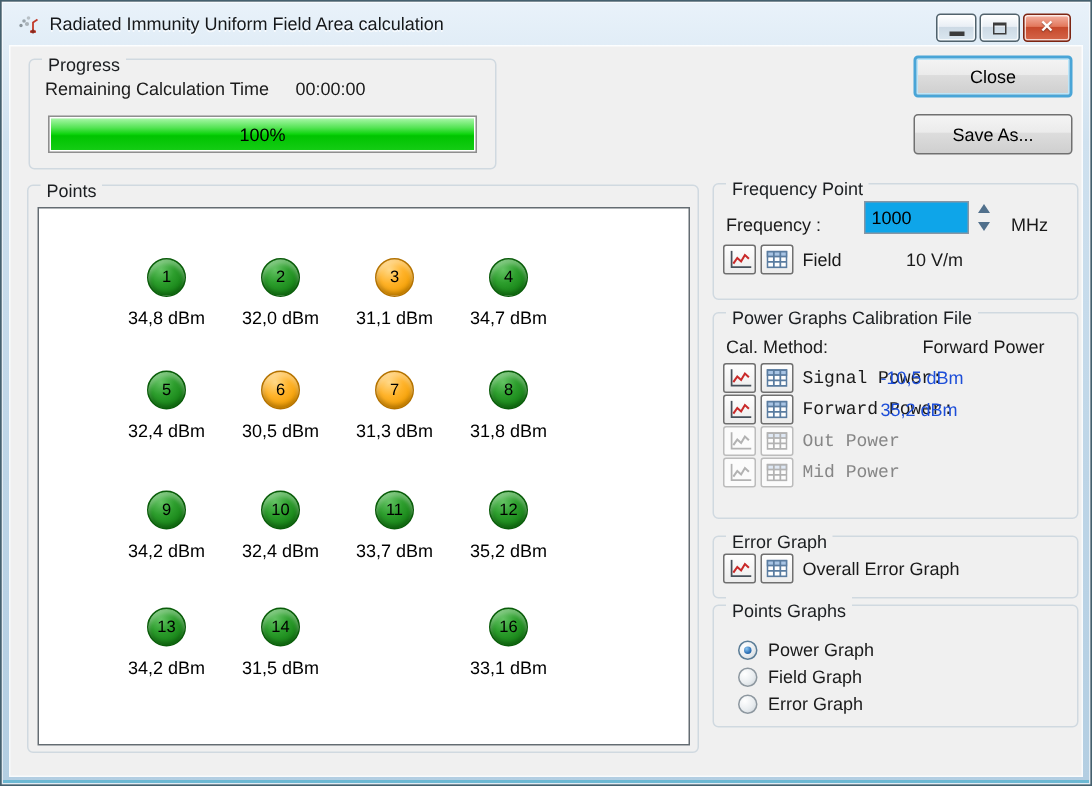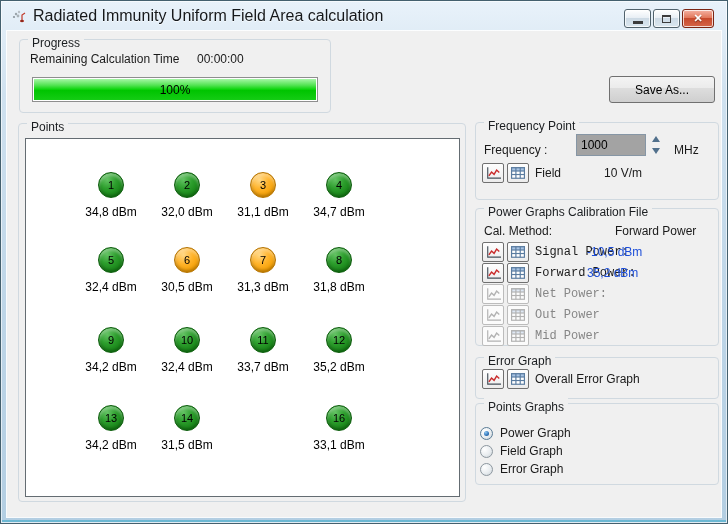--- a/index.html
+++ b/index.html
@@ -9,21 +9,21 @@
   .window { position:relative; width:728px; height:524px; margin:0 auto;
     border:1px solid #44606e;
     background:linear-gradient(180deg,#e9f2fa 0%,#cfe1ef 18%,#bdd5e7 60%,#b3cee2 100%);
     box-shadow:inset 0 0 0 1px rgba(255,255,255,.6); overflow:hidden; }
   .window::after { content:''; position:absolute; left:1px; right:1px; bottom:1px; height:2px;
     background:#5ab3d0; opacity:.8; }
 
   
   .titlebar { position:absolute; left:0; top:0; right:0; height:30px; display:flex; align-items:center; padding-left:10px; }
   .app-icon { width:16px; height:16px; margin-right:6px; flex:0 0 auto; }
-  .title-text { font-size:16px; color:#15181b; text-shadow:0 1px 0 rgba(255,255,255,.7); }
+  .title-text { font-size:12px; color:#15181b; text-shadow:0 1px 0 rgba(255,255,255,.7); }
   .caption-buttons { position:absolute; top:8px; right:13px; display:flex; gap:2px; }
   .cap-btn { width:27px; height:19px; border:1px solid #51626c; border-radius:3px;
     background:linear-gradient(180deg,#ffffff 0%,#e9eff5 45%,#ccd9e4 46%,#dbe7f0 100%);
     box-shadow:inset 0 0 0 1px rgba(255,255,255,.75); display:flex; align-items:center; justify-content:center; }
   .cap-btn .bar { width:10px; height:3px; background:#3c3c3c; margin-top:8px; }
   .cap-btn .box { width:9px; height:8px; border:1px solid #3c3c3c; border-top-width:2px; background:transparent; }
   .cap-close { width:32px; border-color:#7c2513;
     background:linear-gradient(180deg,#f5b3a4 0%,#e2785c 45%,#c6472a 46%,#d4664a 100%); }
   .cap-close .x { color:#fff; font-size:11px; font-weight:bold; line-height:1; text-shadow:0 1px 1px rgba(0,0,0,.4); }
 
@@ -62,21 +62,21 @@
   .r0{top:33px}.r1{top:108px}.r2{top:188px}.r3{top:266px}
   .point-dot { width:26px; height:26px; border-radius:50%; display:flex; align-items:center; justify-content:center;
     font-size:11px; color:#000; box-shadow:inset 0 3px 3px rgba(255,255,255,.35), inset 0 -2px 3px rgba(0,0,0,.25); }
   .point-dot.green { background:radial-gradient(circle at 35% 28%, #63c263 0%, #2d9e2d 38%, #148014 78%, #0c6e0c 100%); border:1px solid #0a5c0a; }
   .point-dot.orange { background:radial-gradient(circle at 35% 28%, #ffd887 0%, #ffb32a 40%, #f29d00 78%, #dd8e00 100%); border:1px solid #b37200; }
   .point-label { margin-top:7px; color:#000; }
 
   
   .grp-freq { left:468px; top:91px; width:244px; height:78px; }
   .lbl-frequency { left:8px; top:20px; }
-  .freq-input { left:100px; top:11px; width:70px; height:22px; border:1px solid #8696a5; background:#a3a3a3;
+  .freq-input { left:100px; top:11px; width:70px; height:22px; border:1px solid #8696a5; background:#0ea5e9;
     font:12px "Liberation Sans", sans-serif; padding:0 4px; color:#000; }
   .spinner { left:175px; top:13px; width:10px; height:18px; display:flex; flex-direction:column; align-items:center; justify-content:space-between; }
   .spin-up { width:0; height:0; border-left:4px solid transparent; border-right:4px solid transparent; border-bottom:6px solid #51708c; }
   .spin-down { width:0; height:0; border-left:4px solid transparent; border-right:4px solid transparent; border-top:6px solid #51708c; }
   .lbl-mhz { left:198px; top:20px; }
 
   .icon-row { display:flex; align-items:center; height:20px; }
   .mini-btn { width:22px; height:20px; border:1px solid #707070; border-radius:2px;
     background:linear-gradient(180deg,#fefefe,#ececec); display:flex; align-items:center; justify-content:center; flex:0 0 auto; }
   .mini-btn + .mini-btn { margin-left:3px; }
@@ -93,21 +93,21 @@
   .cal-row .cal-value { position:absolute; left:105px; color:#1d4ed8; }
   .cal-row.disabled .cal-label, .cal-row.disabled .cal-value { color:#868686; }
   .cal-row.disabled .mini-btn { border-color:#bcbcbc; background:#fbfbfb; }
   .cal-row.disabled svg * { stroke:#b2b2b2 !important; fill-opacity:.35; }
 
   .grp-error { left:468px; top:326px; width:244px; height:42px; }
   .row-error { left:6px; top:11px; width:232px; }
   .row-error .row-lbl { margin-left:6px; }
 
   .grp-pgraphs { left:468px; top:372px; width:244px; height:82px; }
-  .radio-list { left:0; top:20px; width:228px; }
+  .radio-list { left:12px; top:20px; width:228px; }
   .radio-row { position:relative; display:flex; align-items:center; height:18px; }
   .radio { width:13px; height:13px; border-radius:50%; border:1px solid #8d979f;
     background:radial-gradient(circle at 32% 30%, #ffffff 0%, #e9edf0 55%, #c9d1d7 100%); margin:0 7px 0 4px; position:relative; }
   .radio.checked { border-color:#5a7c96; }
   .radio.checked::after { content:''; position:absolute; left:3px; top:3px; width:5px; height:5px; border-radius:50%;
     background:radial-gradient(circle at 35% 30%, #8cc6f2 0%, #2f73b8 60%, #1c4f86 100%); }
   .radio-label { color:#1a1a1a; }
 </style>
 </head>
 <body>
@@ -146,20 +146,23 @@
       <span class="group-label">Progress</span>
       <span class="lbl-remaining">Remaining Calculation Time</span>
       <span class="val-remaining">00:00:00</span>
       <div class="progressbar">
         <div class="progress-fill">
           <span>100%</span>
         </div>
       </div>
     </div>
 
+    <div class="pushbtn btn-close">
+      <span>Close</span>
+    </div>
     <div class="pushbtn btn-saveas">
       <span>Save As...</span>
     </div>
 
     <div class="group grp-points">
       <span class="group-label">Points</span>
       <div class="points-area">
           <div class="point-cell c0 r0">
     <div class="point-dot green">1</div>
     <div class="point-label">34,8 dBm</div>
@@ -305,39 +308,20 @@
             </span>
     <span class="mini-btn icon-table">
               <svg width="14" height="12" viewBox="0 0 12 10">
                 <rect x="0.5" y="0.5" width="11" height="9" fill="#ffffff" stroke="#5a7ca0"></rect>
                 <rect x="0.5" y="0.5" width="11" height="2.8" fill="#a8c4e4" stroke="#5a7ca0"></rect>
                 <line x1="4.2" y1="0.5" x2="4.2" y2="9.5" stroke="#5a7ca0"></line>
                 <line x1="7.9" y1="0.5" x2="7.9" y2="9.5" stroke="#5a7ca0"></line>
                 <line x1="0.5" y1="6.3" x2="11.5" y2="6.3" stroke="#5a7ca0"></line>
               </svg>
             </span>
-    <span class="cal-label">Net Power:</span>
-    <span class="cal-value"></span>
-  </div>
-          <div class="cal-row disabled">
-    <span class="mini-btn icon-chart">
-              <svg width="15" height="13" viewBox="0 0 13 11">
-                <path d="M1.5 0 V9.5 H13" stroke="#46505a" stroke-width="1" fill="none"></path>
-                <polyline points="2.5,7.5 4.8,4.2 7,6.2 9.2,2.5 11.5,4.6" stroke="#c92a2a" stroke-width="1.2" fill="none"></polyline>
-              </svg>
-            </span>
-    <span class="mini-btn icon-table">
-              <svg width="14" height="12" viewBox="0 0 12 10">
-                <rect x="0.5" y="0.5" width="11" height="9" fill="#ffffff" stroke="#5a7ca0"></rect>
-                <rect x="0.5" y="0.5" width="11" height="2.8" fill="#a8c4e4" stroke="#5a7ca0"></rect>
-                <line x1="4.2" y1="0.5" x2="4.2" y2="9.5" stroke="#5a7ca0"></line>
-                <line x1="7.9" y1="0.5" x2="7.9" y2="9.5" stroke="#5a7ca0"></line>
-                <line x1="0.5" y1="6.3" x2="11.5" y2="6.3" stroke="#5a7ca0"></line>
-              </svg>
-            </span>
     <span class="cal-label">Out Power</span>
     <span class="cal-value"></span>
   </div>
           <div class="cal-row disabled">
     <span class="mini-btn icon-chart">
               <svg width="15" height="13" viewBox="0 0 13 11">
                 <path d="M1.5 0 V9.5 H13" stroke="#46505a" stroke-width="1" fill="none"></path>
                 <polyline points="2.5,7.5 4.8,4.2 7,6.2 9.2,2.5 11.5,4.6" stroke="#c92a2a" stroke-width="1.2" fill="none"></polyline>
               </svg>
             </span>

